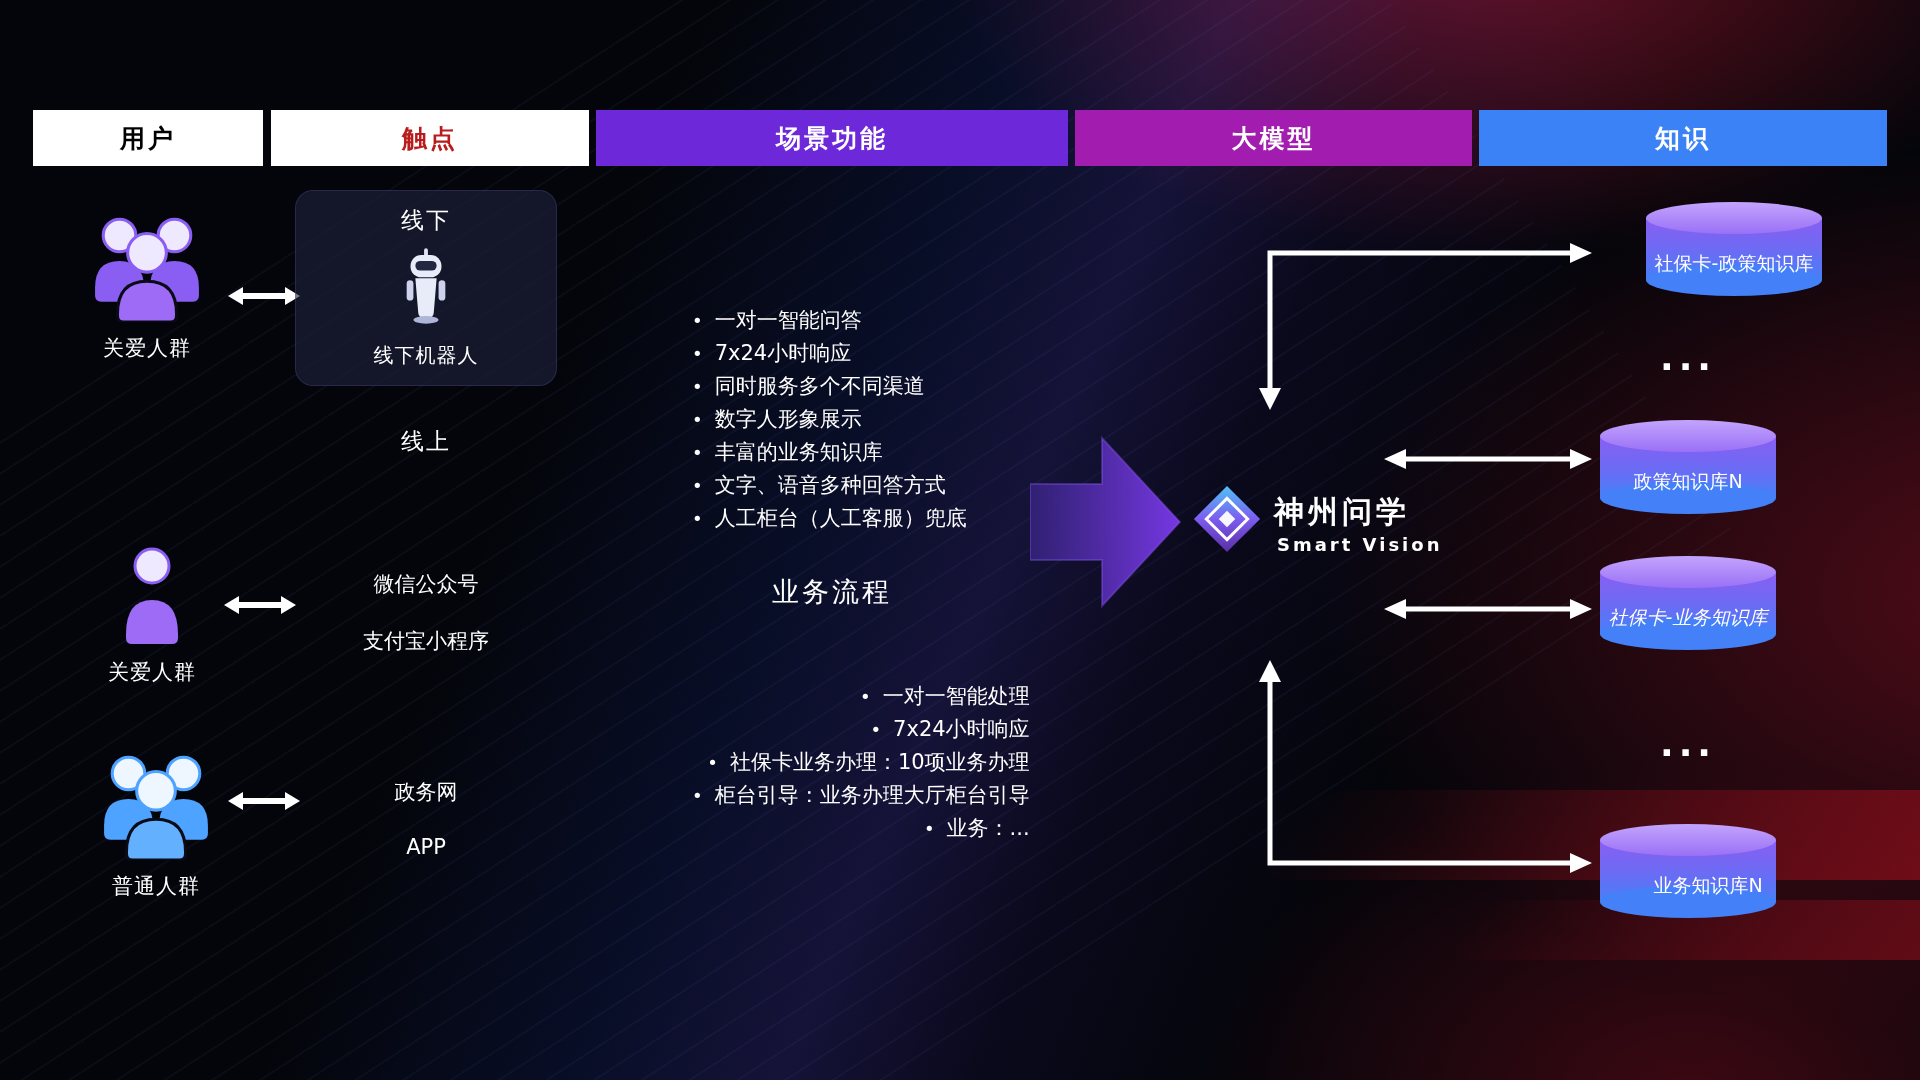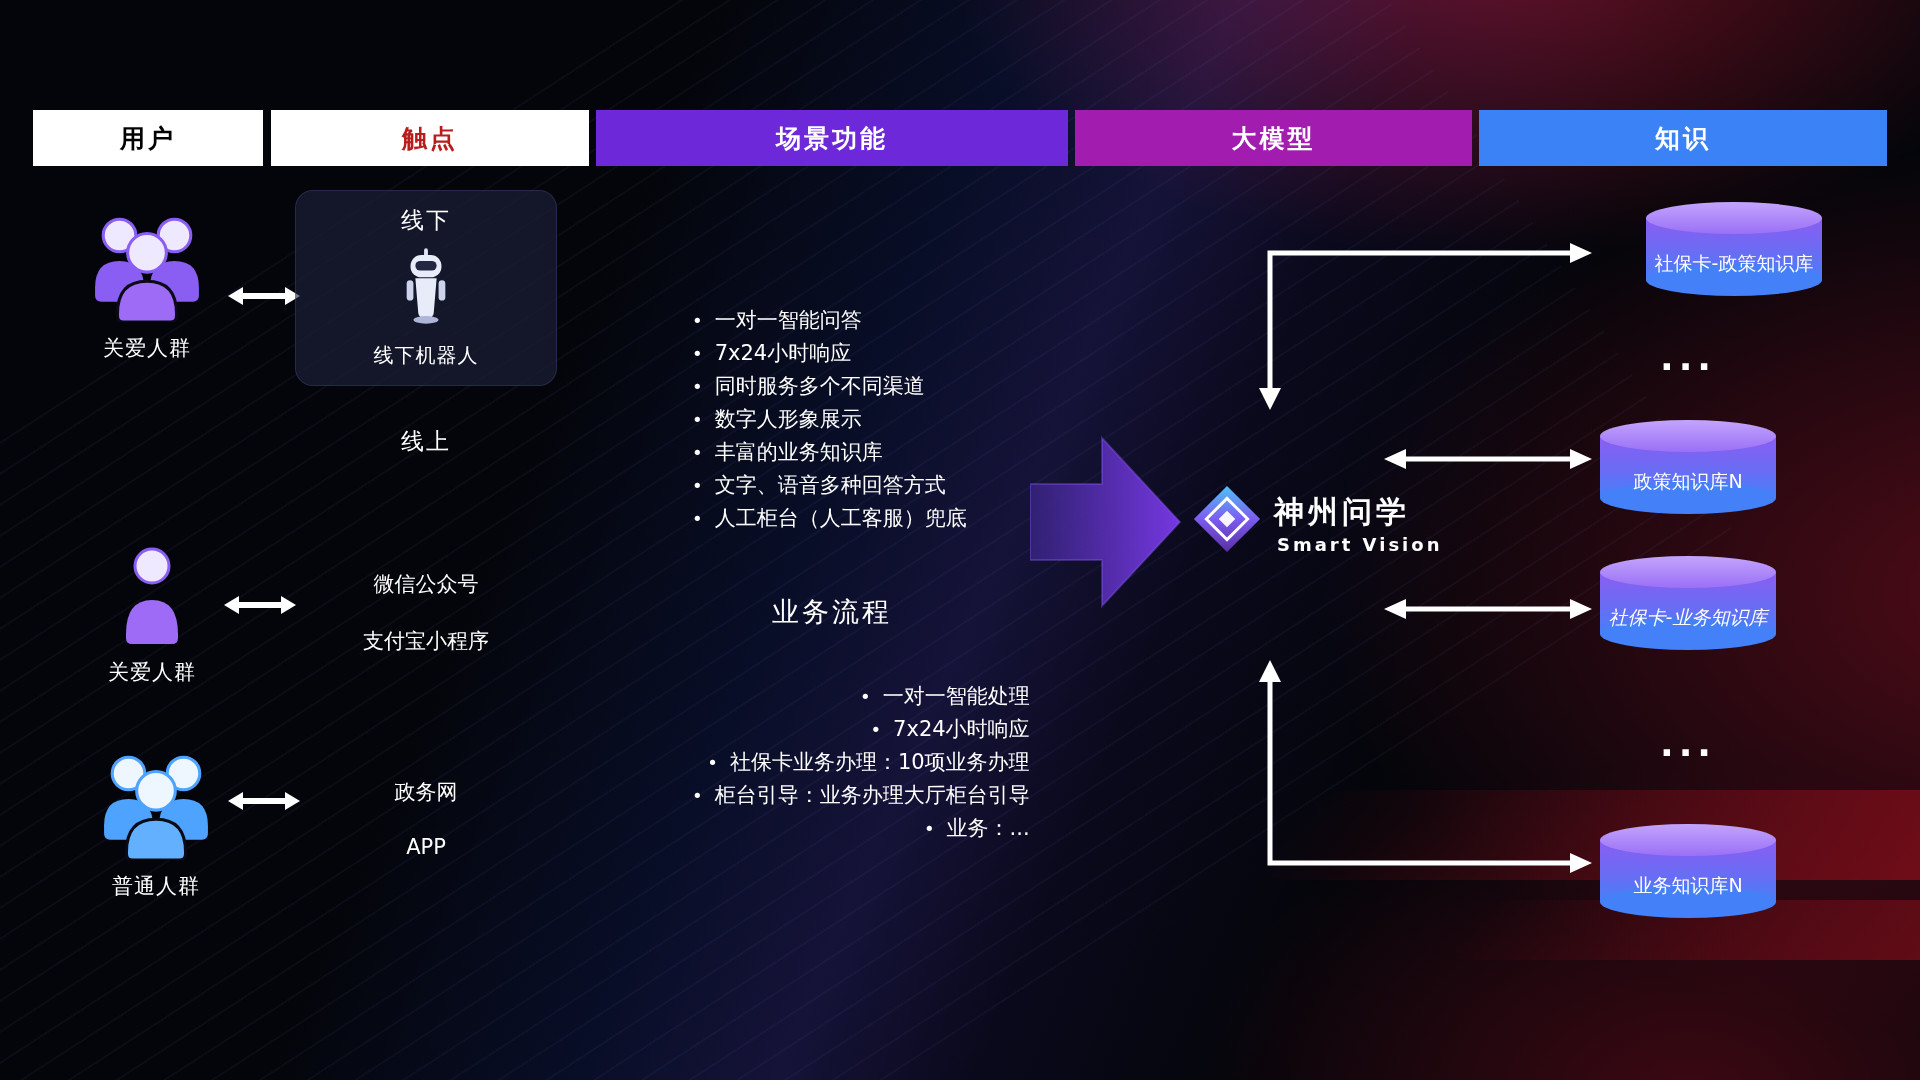--- a/index.html
+++ b/index.html
@@ -56,21 +56,21 @@
   #online-label{top:426px;font-size:23px;letter-spacing:2px;}
   #wechat{top:570px;font-size:21px;}
   #alipay{top:627px;font-size:21px;}
   #gov{top:778px;font-size:21px;}
   #app{top:835px;font-size:21px;}
 
   
   .scene-title{position:absolute;z-index:2;left:596px;width:472px;text-align:center;
     font-size:27px;letter-spacing:3px;}
   #policy-title{top:212px;}
-  #business-title{top:594px;}
+  #business-title{top:574px;}
   .scene-list{position:absolute;z-index:2;left:676px;margin:16px;padding:0;list-style:none;
     font-size:21px;line-height:33px;}
   #policy-list{top:288px;}
   #business-list{top:664px;text-align:right;}
   .scene-list li::before{content:"•";margin-right:12px;font-size:18px;}
 
   
   #big-arrow{position:absolute;z-index:1;left:1030px;top:426px;width:152px;height:192px;}
 
   
@@ -89,21 +89,21 @@
   .db{position:absolute;z-index:2;left:1600px;width:176px;height:108px;}
   .db .cap{position:absolute;left:0;top:0;width:176px;height:32px;border-radius:50%;
     background:linear-gradient(180deg,#c3a4fd,#9a70f6);z-index:2;}
   .db .body{position:absolute;left:0;top:16px;width:176px;height:62px;
     background:linear-gradient(180deg,#8a5ef2 0%,#6a6cf4 55%,#4480f8 100%);z-index:1;}
   .db .bot{position:absolute;left:0;top:62px;width:176px;height:32px;border-radius:50%;
     background:#4480f8;z-index:1;}
   .db .db-label{position:absolute;left:6px;right:6px;top:20px;bottom:6px;z-index:3;
     display:flex;align-items:center;justify-content:center;text-align:center;
     font-size:19px;line-height:1.3;}
-  #db1{top:202px;margin-left:46px;} #db2{top:420px;} #db3{top:556px;font-style:italic;} #db4{top:824px;}
+  #db1{top:202px;margin-left:46px;} #db2{top:420px;} #db3{top:556px;font-style:italic;} #db4{top:824px;padding-left:40px;}
   .dots{position:absolute;z-index:2;left:1600px;width:176px;text-align:center;
     font-size:36px;font-weight:bold;letter-spacing:5px;line-height:1;}
   #dots1{top:340px;} #dots2{top:726px;}
 </style>
 </head>
 <body>
 
 <div class="stage">
 
   <div class="bg-red"></div>

